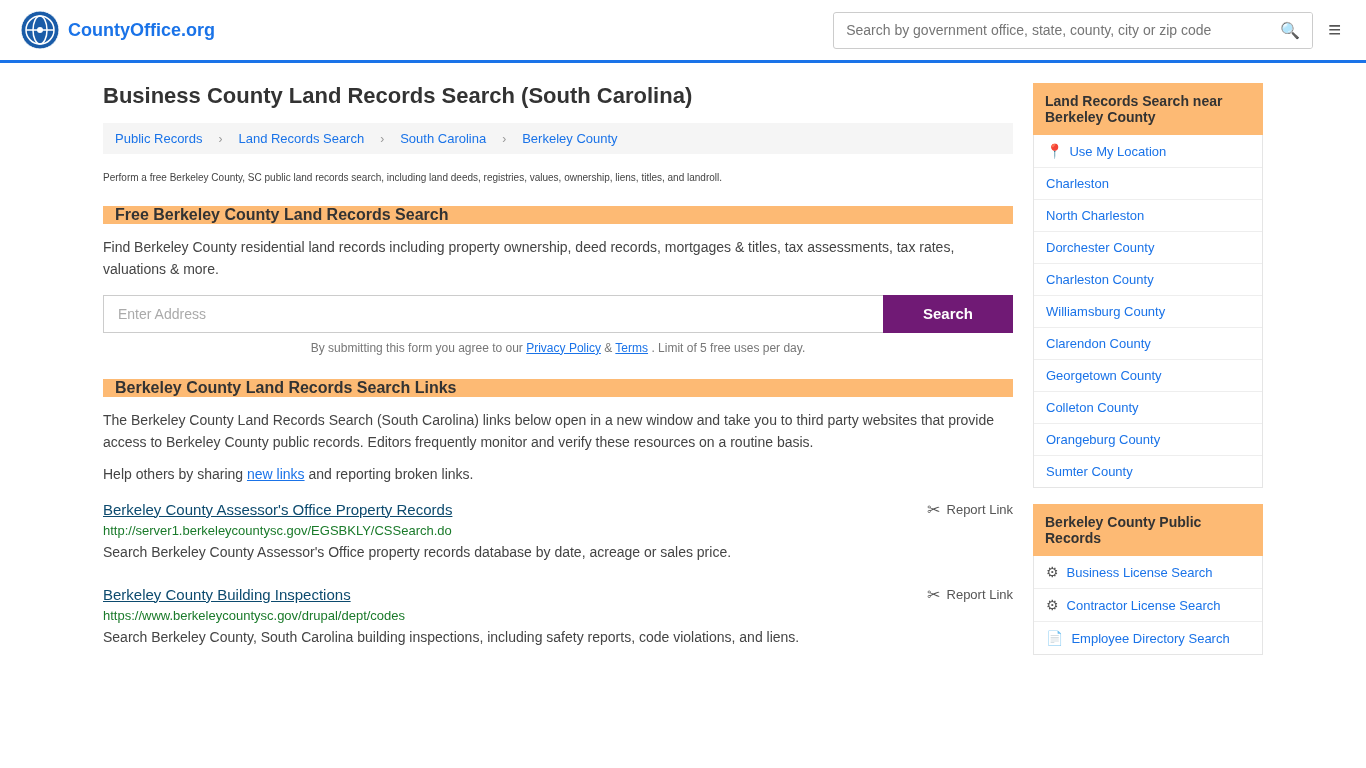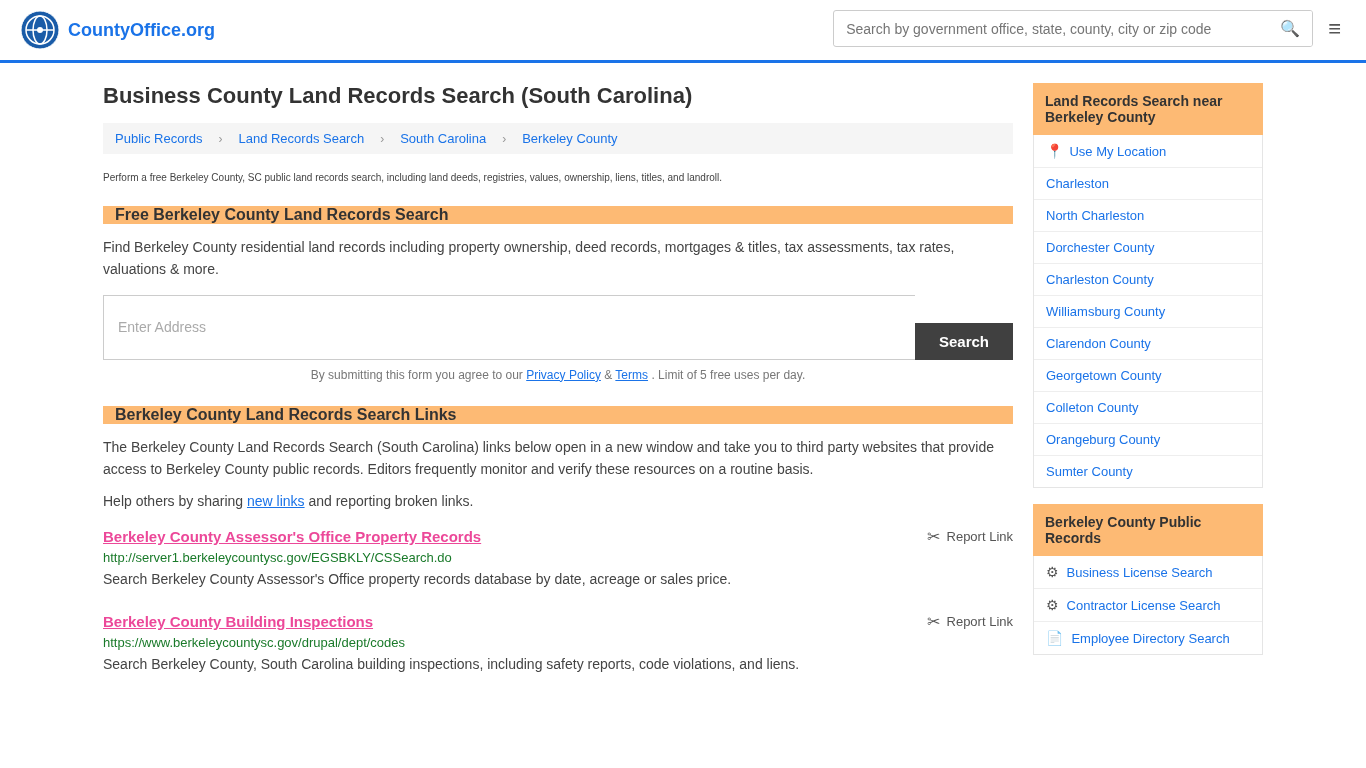--- a/index.html
+++ b/index.html
@@ -4,21 +4,21 @@
   <style>
     * { box-sizing: border-box; margin: 0; padding: 0; }
     body { font-family: Arial, sans-serif; font-size: 14px; color: #333; background: #fff; }
 
     
     .header {
       background: #fff;
       border-bottom: 3px solid #1a73e8;
       padding: 10px 20px;
       display: flex;
-      align-items: flex-start;
+      align-items: center;
       justify-content: space-between;
     }
     .logo-area {
       display: flex;
       align-items: center;
       gap: 8px;
     }
     .logo-icon {
       width: 40px;
       height: 40px;
@@ -145,28 +145,27 @@
       flex: 1;
       padding: 10px 14px;
       font-size: 14px;
       border: 1px solid #ccc;
       border-right: none;
       outline: none;
       color: #999;
     }
     .address-input::placeholder { color: #aaa; }
     .search-btn {
-      background: #404040;
+      background: #701a75;
       color: #fff;
       border: none;
-      padding: 10px 24px;
+      padding: 10px 40px;
       font-size: 15px;
       font-weight: bold;
       cursor: pointer;
-      margin-top: 28px;
     }
     .form-note {
       font-size: 12px;
       color: #777;
       text-align: center;
     }
     .form-note a {
       color: #1a73e8;
       text-decoration: underline;
     }
@@ -196,22 +195,22 @@
       margin-bottom: 22px;
     }
     .record-title-row {
       display: flex;
       justify-content: space-between;
       align-items: center;
       margin-bottom: 4px;
     }
     .record-title {
       font-size: 15px;
-      font-weight: bold;
-      color: #ec4899;
+      font-weight: normal;
+      color: #0c4a6e;
       text-decoration: underline;
       cursor: pointer;
     }
     .report-link {
       display: flex;
       align-items: center;
       gap: 6px;
       font-size: 13px;
       color: #555;
       cursor: pointer;

